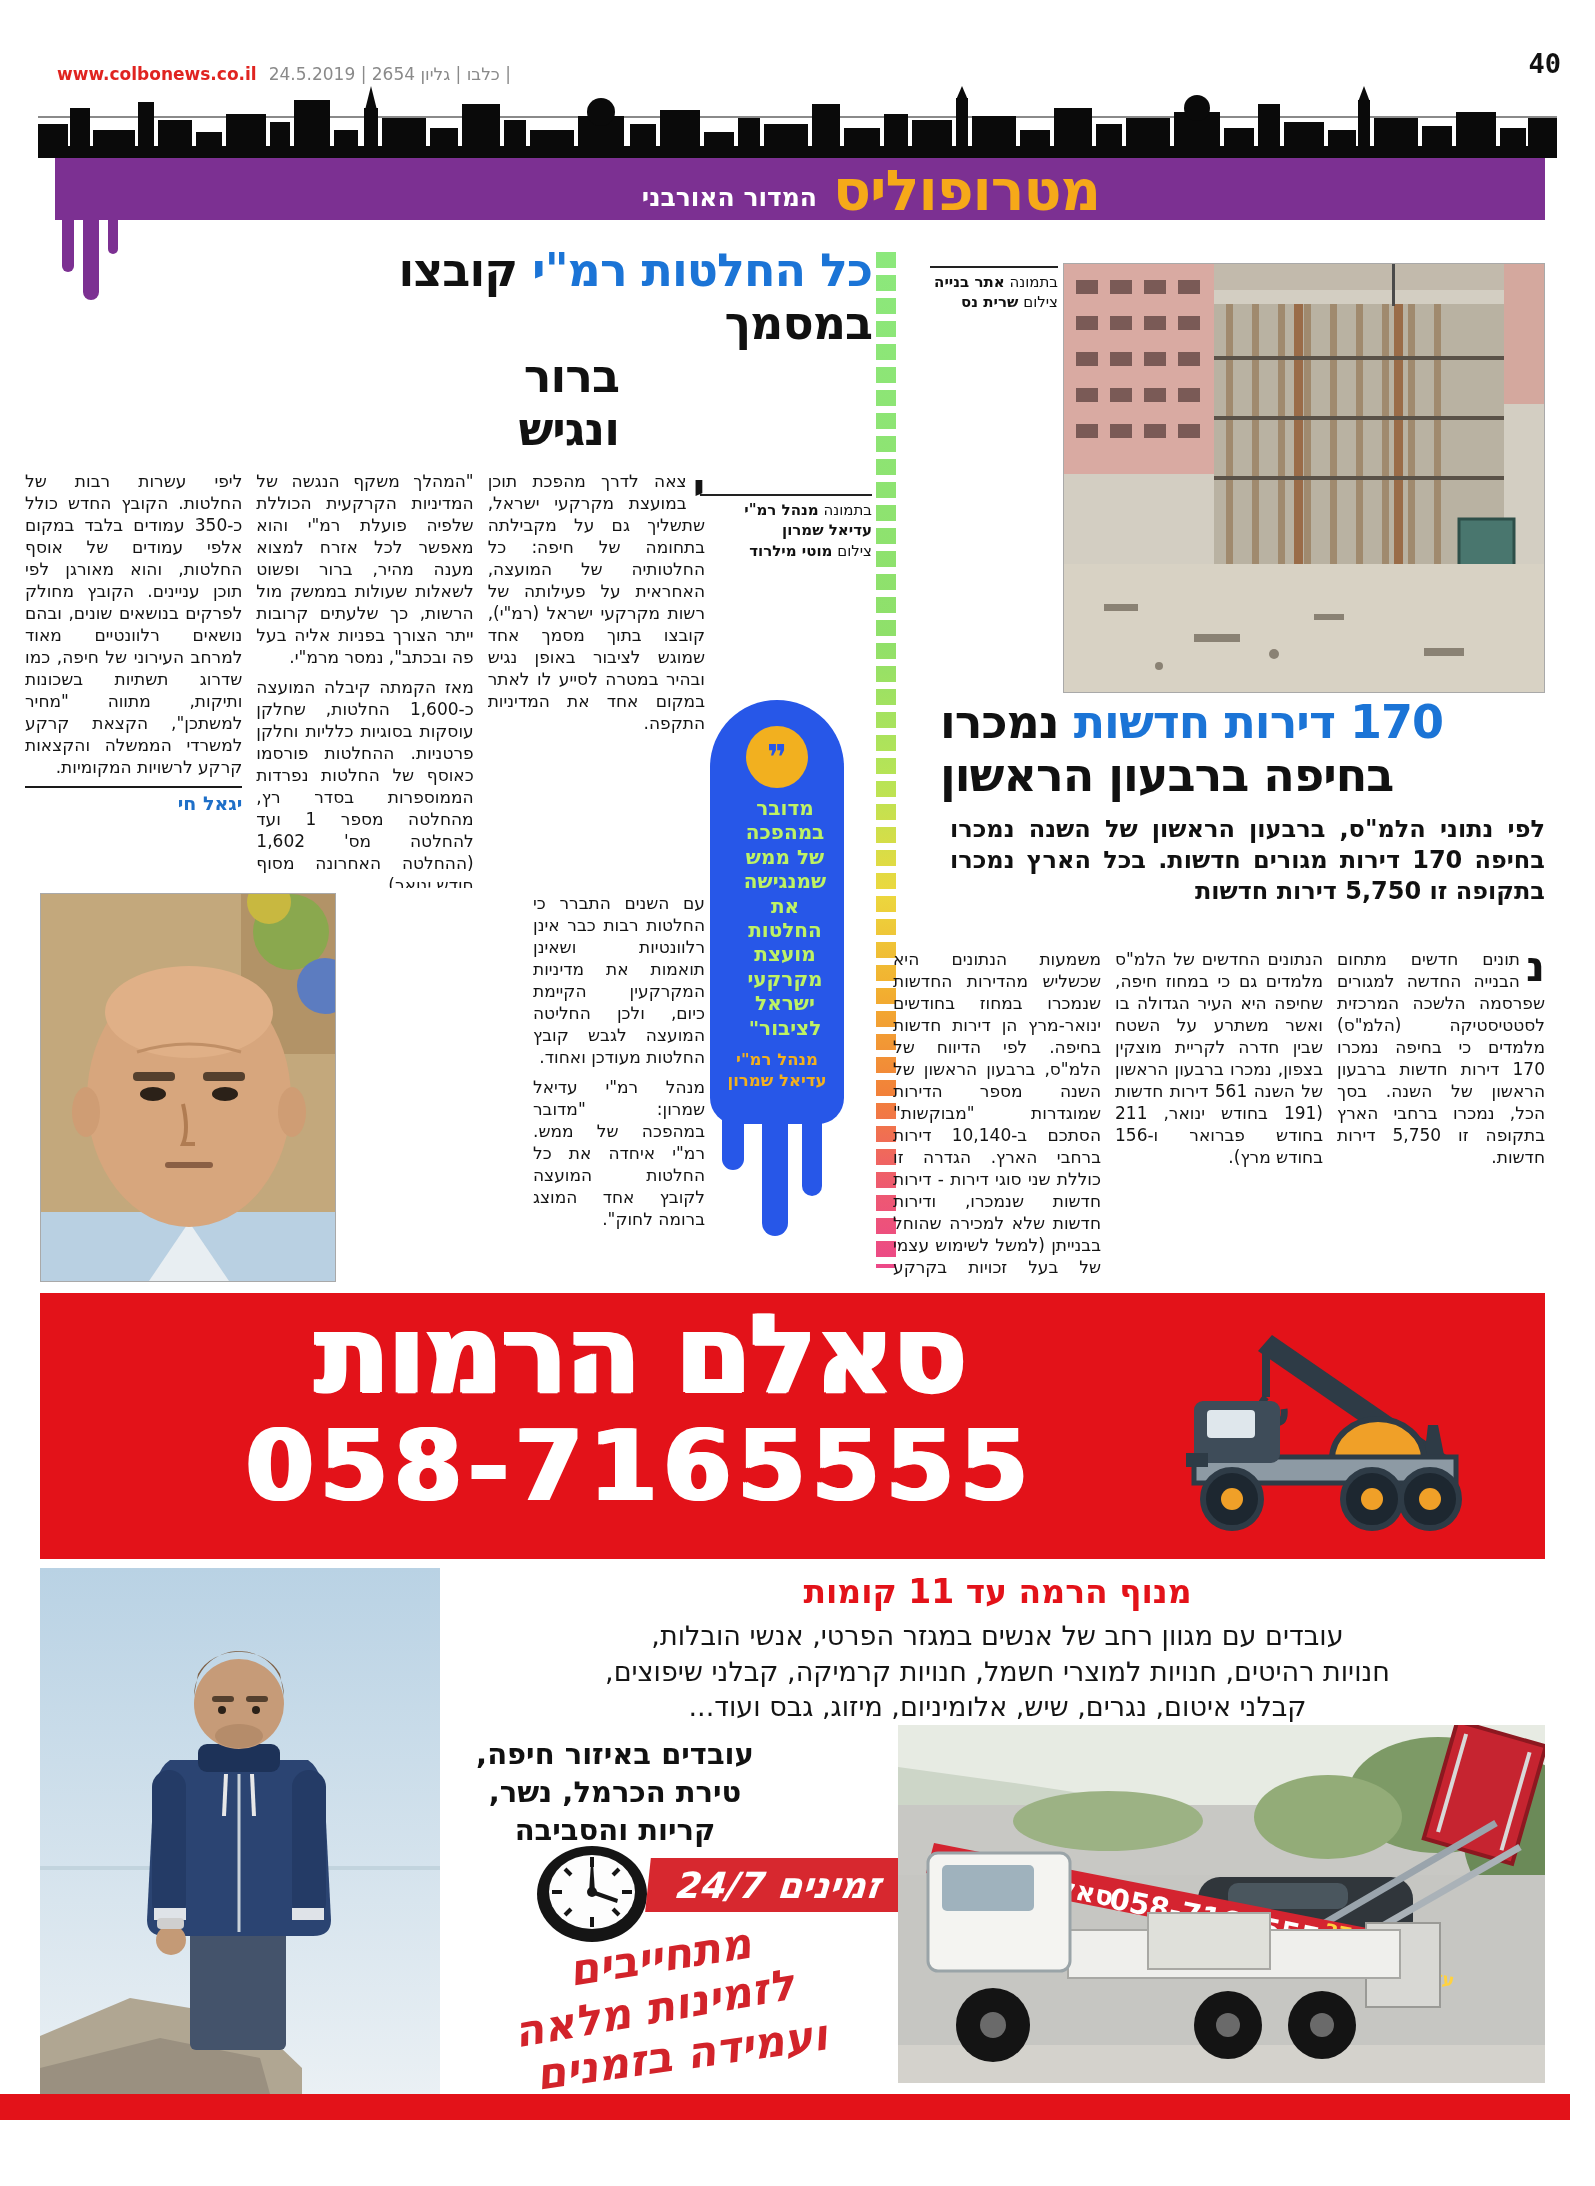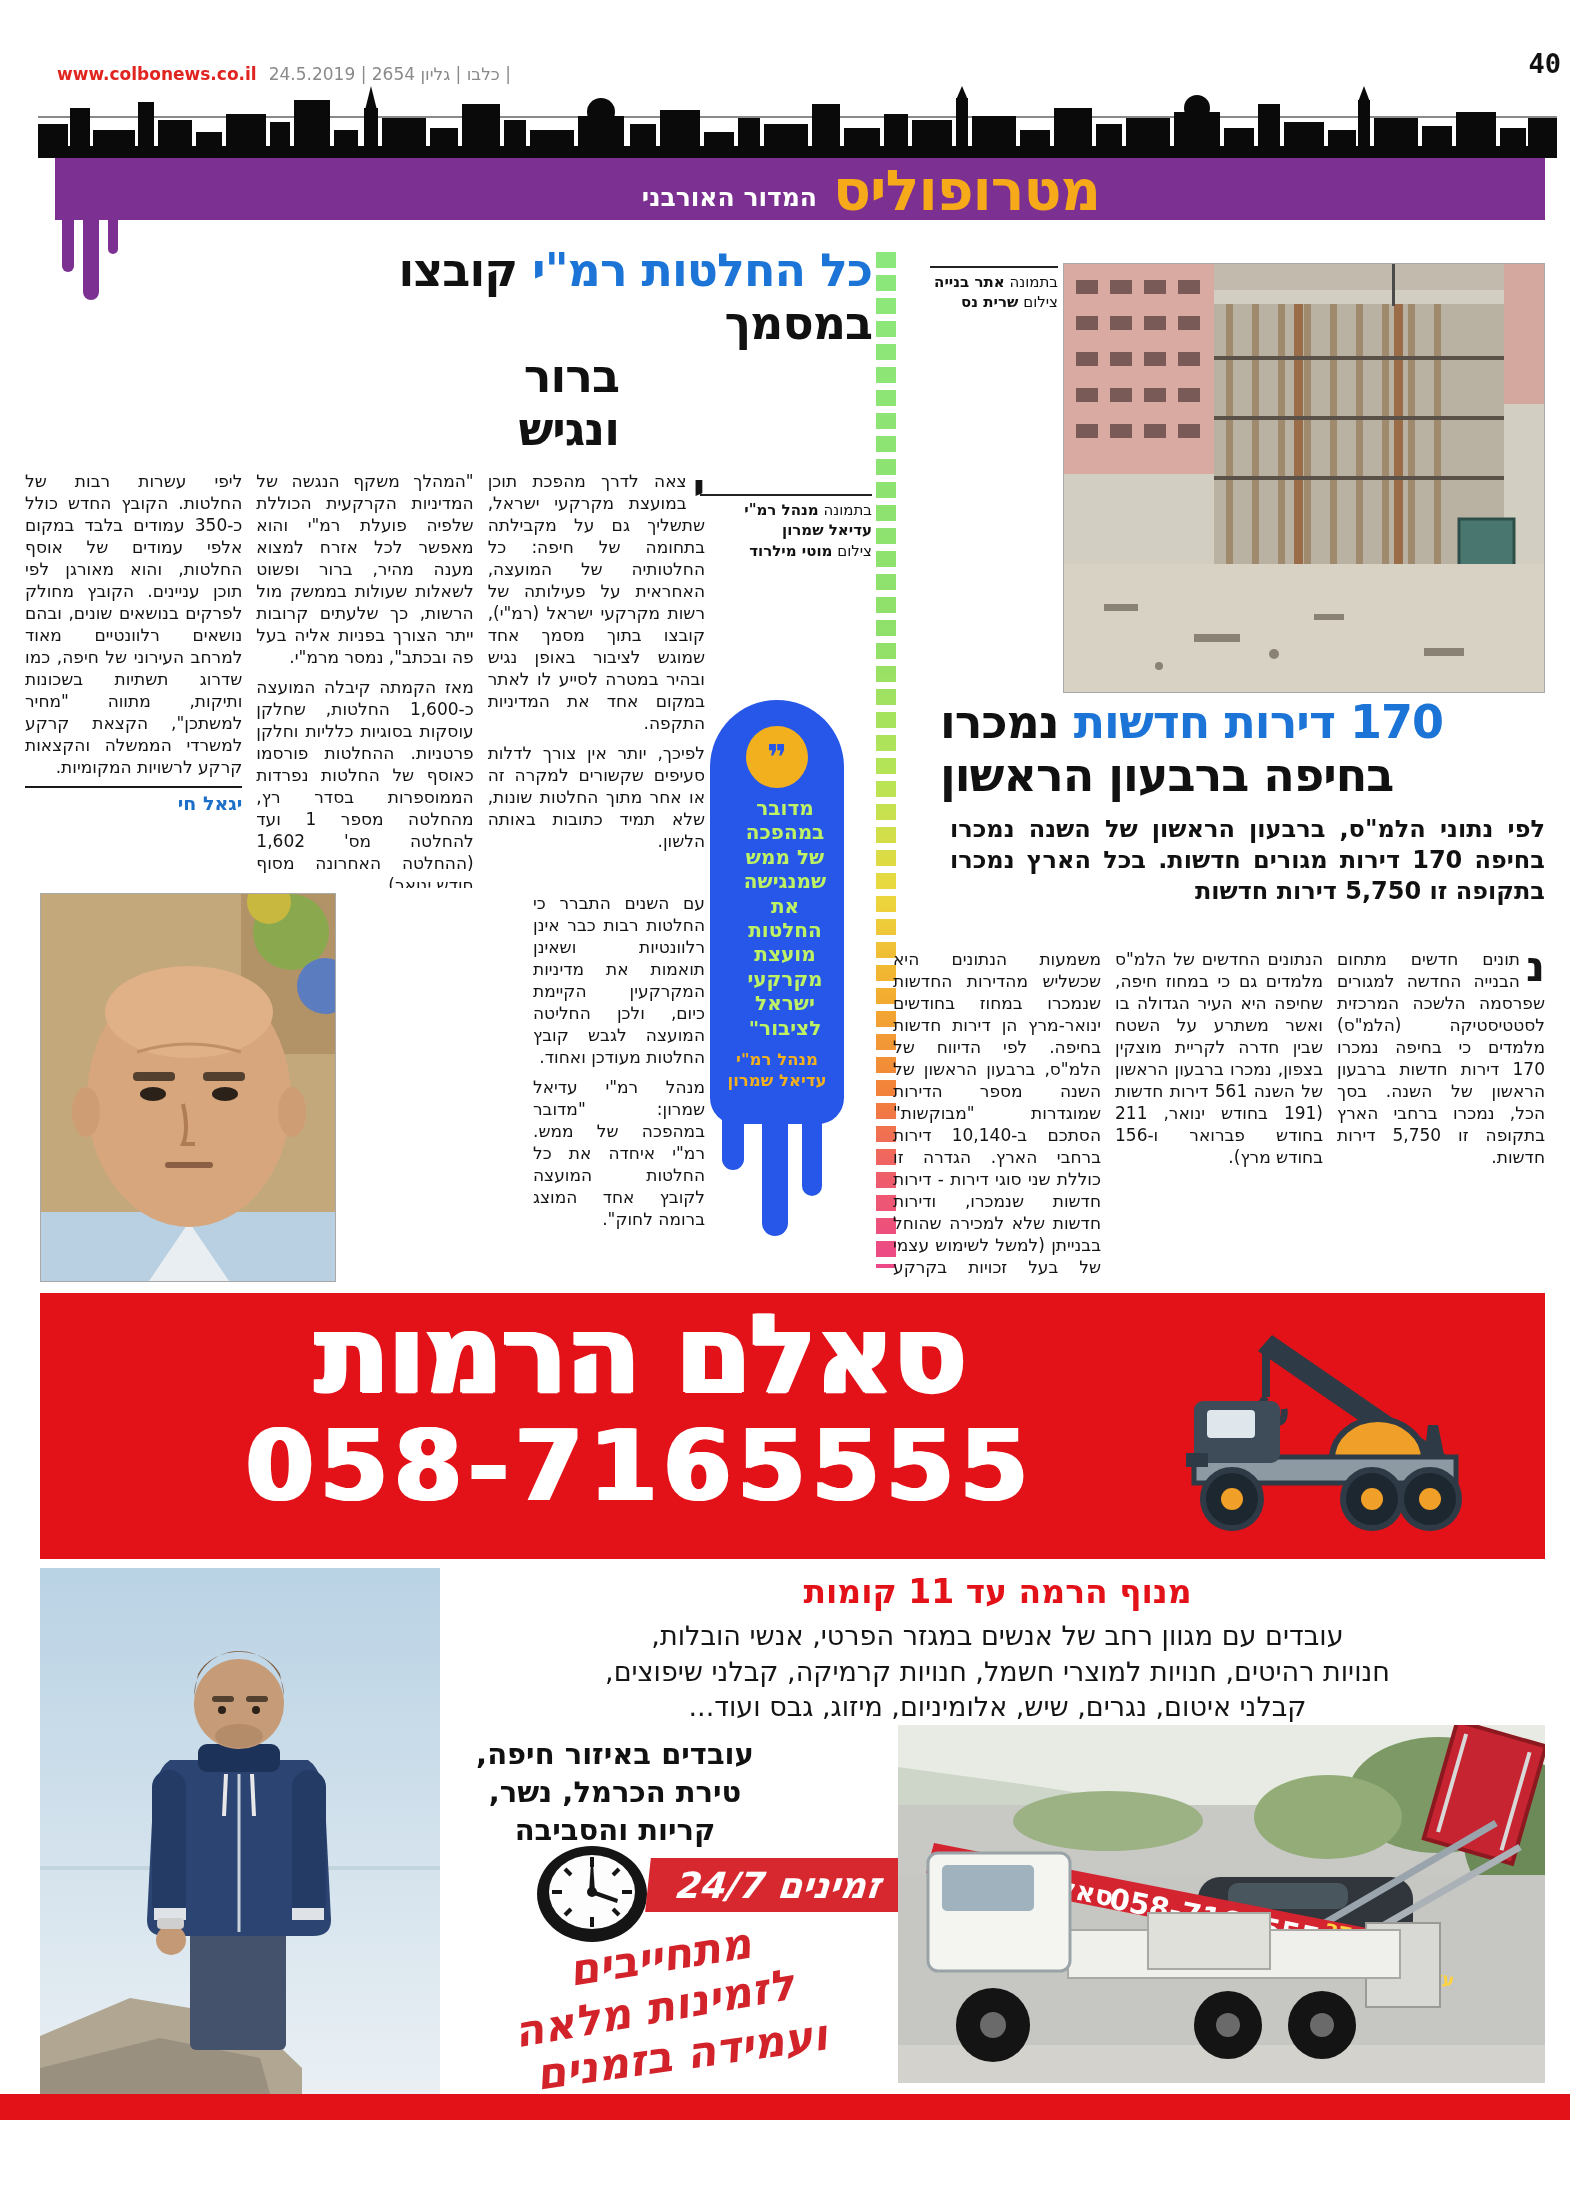--- a/index.html
+++ b/index.html
@@ -257,21 +257,20 @@
         <div>עדיאל שמרון</div>
     </div>
     <div class="tail t1"></div>
     <div class="tail t2"></div>
     <div class="tail t3"></div>
   </div>
 
   <div class="abs a1top cols rtl bodytxt">
     <div>
       <p class="bp"><span class="dc">י</span><span>צאה לדרך מהפכת תוכן במועצת מקרקעי ישראל, שתשליך גם על מקבילתה בתחומה של חיפה: כל החלטותיה של המועצה, האחראית על פעילותה של רשות מקרקעי ישראל (רמ"י), קובצו בתוך מסמך אחד שמוגש לציבור באופן נגיש ובהיר במטרה לסייע לו לאתר במקום אחד את המדיניות התקפה.</span></p>
-      <p class="bp">לפיכך, יותר אין צורך לדלות סעיפים שקשורים למקרה זה או אחר מתוך החלטות שונות, שלא תמיד כתובות באותה הלשון.</p>
     </div>
     <div>
       <p class="bp">"המהלך משקף הנגשה של המדיניות הקרקעית הכוללת שלפיה פועלת רמ"י והוא מאפשר לכל אזרח למצוא מענה מהיר, ברור ופשוט לשאלות שעולות בממשק מול הרשות, כך שלעתים קרובות ייתר הצורך בפניות אליה בעל פה ובכתב", נמסר מרמ"י.</p>
       <p class="bp">מאז הקמתה קיבלה המועצה כ-1,600 החלטות, שחלקן עוסקות בסוגיות כלליות וחלקן פרטניות. ההחלטות פורסמו כאוסף של החלטות נפרדות הממוספרות בסדר רץ, מהחלטה מספר 1 ועד להחלטה מס' 1,602 (ההחלטה האחרונה מסוף חודש ינואר).</p>
     </div>
     <div>
       <p class="bp">ליפי עשרות רבות של החלטות. הקובץ החדש כולל כ-350 עמודים בלבד במקום אלפי עמודים של אוסף החלטות, והוא מאורגן לפי תוכן עניינים. הקובץ מחולק לפרקים בנושאים שונים, ובהם נושאים רלוונטיים מאוד למרחב העירוני של חיפה, כמו שדרוג תשתיות בשכונות ותיקות, מתווה "מחיר למשתכן", הקצאת קרקע למשרדי הממשלה והקצאות קרקע לרשויות המקומיות.</p>
       <div class="rule2"></div>
       <div class="byline by-r">יגאל חי</div>
     </div>

